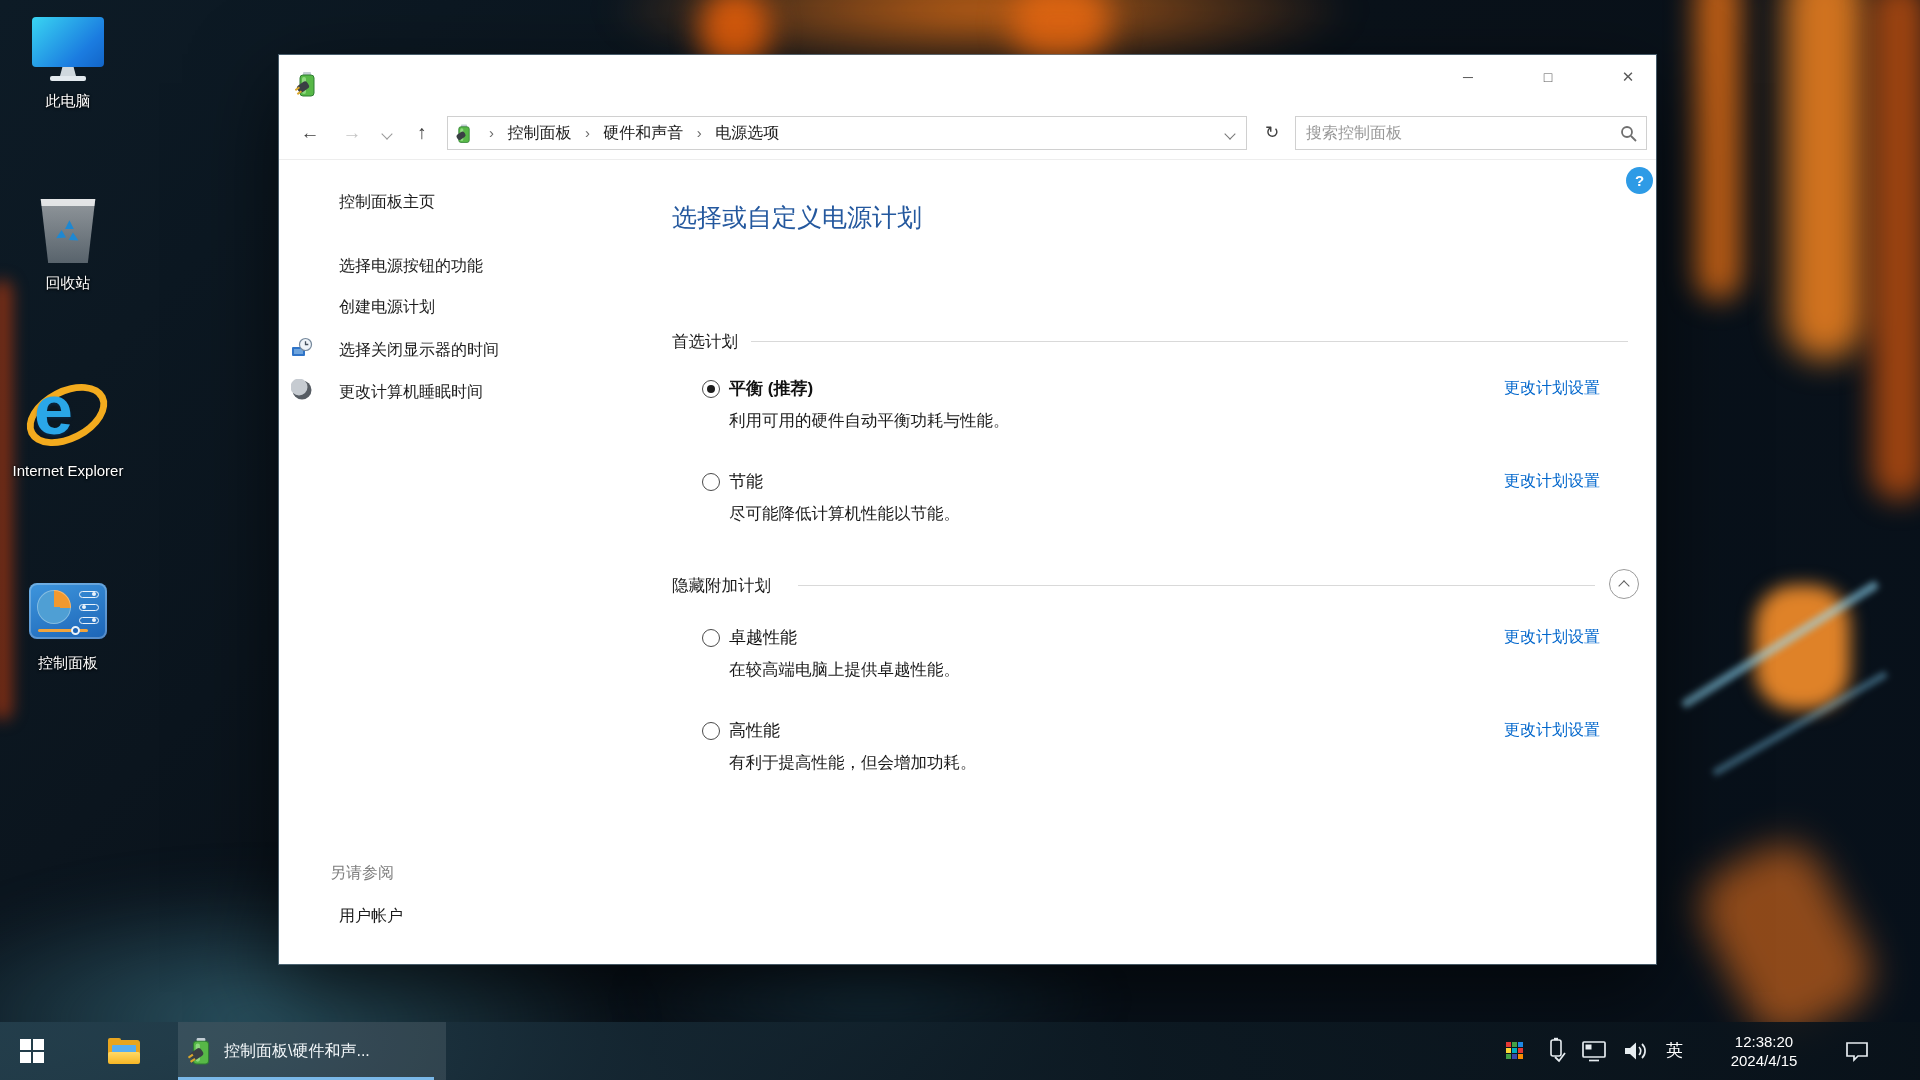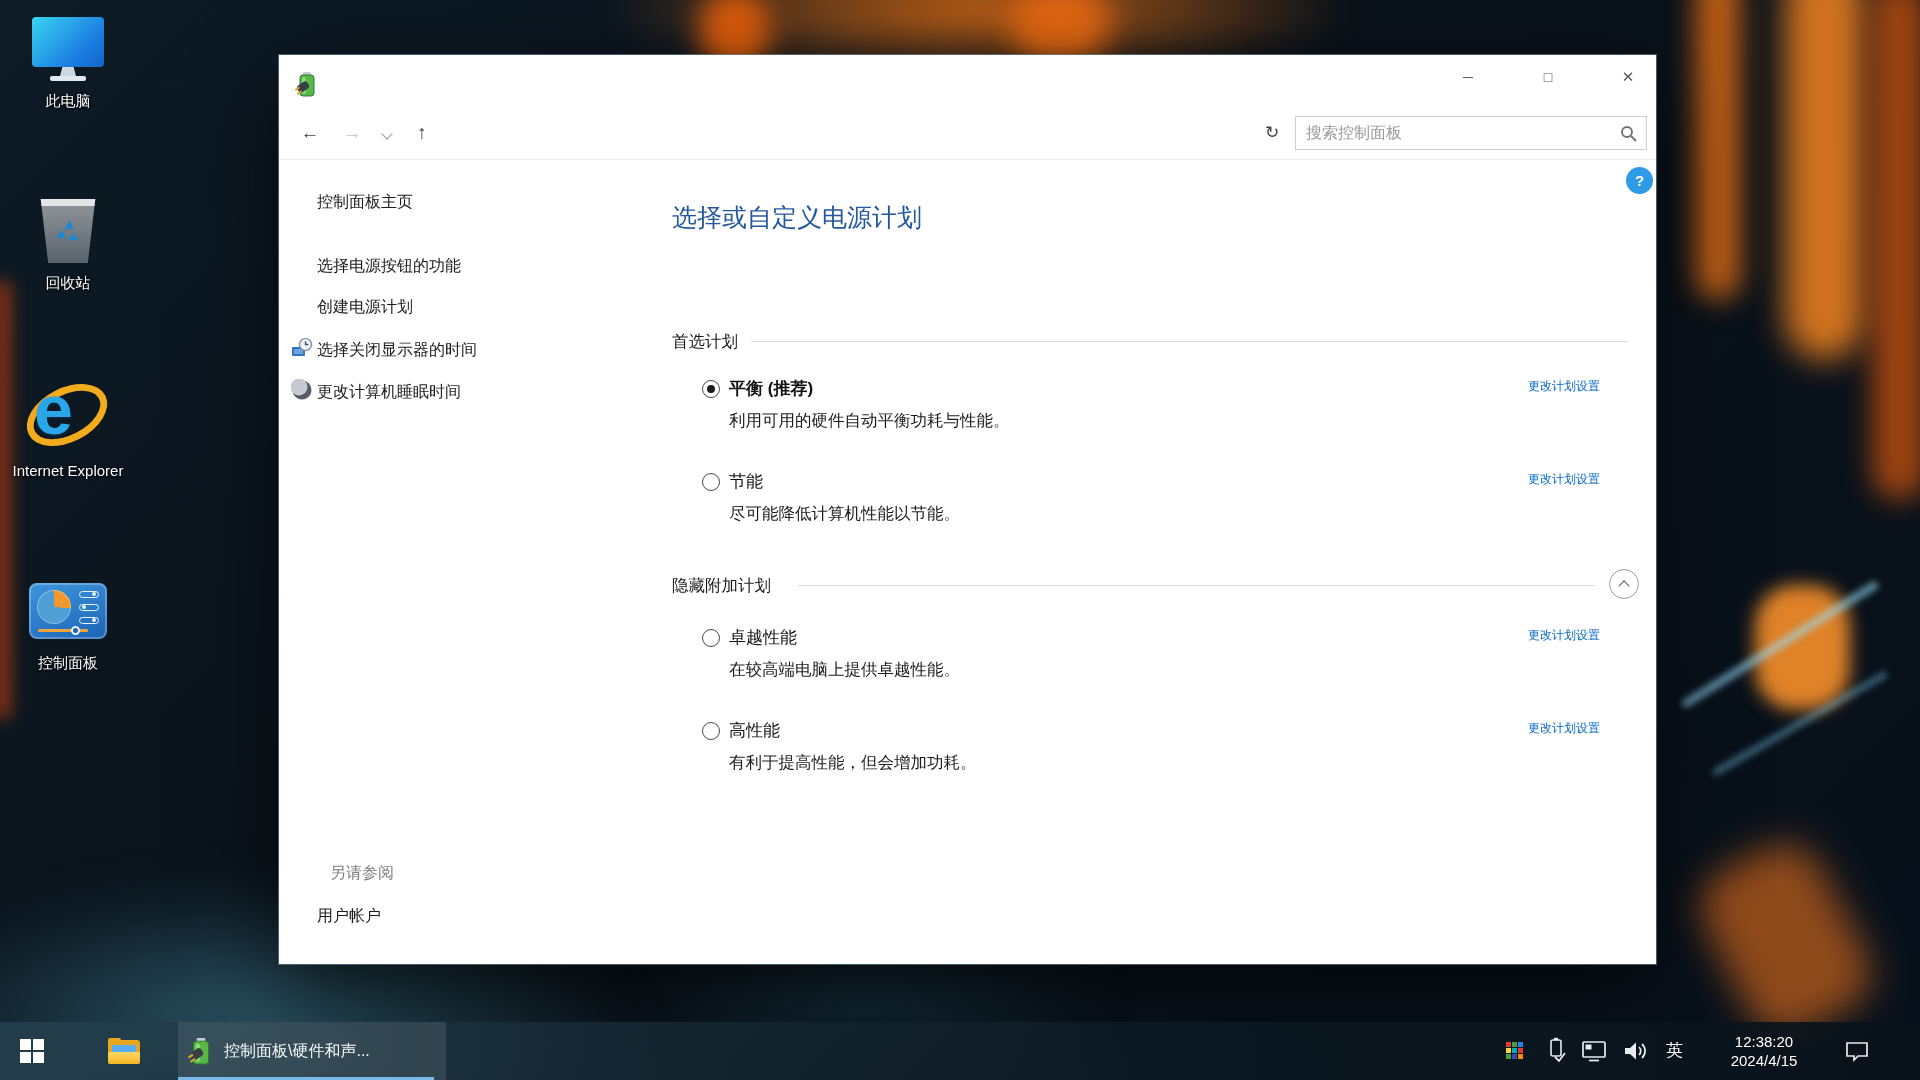--- a/index.html
+++ b/index.html
@@ -78,37 +78,37 @@
   .searchbox { position:absolute; left:1016px; top:3px; width:352px; height:34px; border:1px solid #d0d0d0; background:#fff; }
   .searchbox input { position:absolute; inset:0; border:0; outline:none; padding:0 34px 0 10px;
     font-size:16px; color:#333; font-family:inherit; }
   .searchbox input::placeholder { color:#999; opacity:1; }
   .mag { position:absolute; right:8px; top:8px; }
   .tb-divider { position:absolute; left:0; right:0; top:104px; height:1px; background:#ededed; }
   .helpbtn { position:absolute; left:1347px; top:112px; width:27px; height:27px; border-radius:50%;
     background:#2e9be6; color:#fff; font-size:15px; font-weight:bold; text-align:center; line-height:27px; cursor:pointer; }
 
   
-  .side-item { position:absolute; left:38px; font-size:16px; color:#1b1b1b; line-height:22px; cursor:pointer; white-space:nowrap; }
+  .side-item { position:absolute; left:60px; font-size:16px; color:#1b1b1b; line-height:22px; cursor:pointer; white-space:nowrap; }
   .side-ico { position:absolute; left:12px; width:22px; height:22px; }
   .see-also { position:absolute; left:51px; font-size:16px; color:#7f7f7f; }
 
   
   .h1 { position:absolute; left:393px; top:146px; font-size:25px; font-weight:400; color:#24589e; }
   .intro { position:absolute; left:393px; top:193px; width:948px; font-size:16.5px; line-height:28px; color:#1a1a1a; }
   .intro a { color:#0066cc; text-decoration:underline; cursor:pointer; }
   .sec-h { position:absolute; left:393px; font-size:16.5px; color:#1b1b1b; background:#fff; padding-right:4px; }
   .sec-rule { position:absolute; height:1px; background:#d9d9d9; }
   .plan-row { position:absolute; left:423px; width:898px; }
   .radio { position:absolute; left:0; top:3px; width:18px; height:18px; border:1px solid #4a4a4a; border-radius:50%; background:#fff; cursor:pointer; }
   .radio.sel::after { content:""; position:absolute; left:4px; top:4px; width:8px; height:8px; border-radius:50%; background:#1c1c1c; }
   .plan-name { margin-left:27px; font-size:17px; color:#111; line-height:24px; cursor:default; }
   .bold { font-weight:bold; }
   .plan-desc { position:absolute; left:27px; top:33px; font-size:16.5px; color:#1a1a1a; white-space:nowrap; }
-  .plan-link { position:absolute; right:0; top:1px; font-size:12px; color:#0066cc; cursor:pointer; white-space:nowrap; }
+  .plan-link { position:absolute; right:0; top:1px; font-size:16px; color:#0066cc; cursor:pointer; white-space:nowrap; }
   .collapse-btn { position:absolute; left:1330px; top:514px; width:30px; height:30px; border:1px solid #9b9b9b;
     border-radius:50%; background:#fff; cursor:pointer; }
   .collapse-btn .chev-up { position:absolute; left:10px; top:12px; border-color:#5f5f5f; }
 
   
   #taskbar { position:absolute; left:0; top:1022px; width:1920px; height:58px;
     background:linear-gradient(90deg,rgba(38,66,80,.82) 0%,rgba(24,44,56,.85) 28%,rgba(13,26,35,.88) 60%,rgba(9,18,26,.9) 100%); }
   .start { position:absolute; left:20px; top:17px; width:24px; height:24px; display:grid;
     grid-template-columns:11px 11px; grid-template-rows:11px 11px; gap:2px; cursor:pointer; }
   .start i { background:#fff; }
@@ -216,20 +216,37 @@
     <div class="cap" style="left:1241px;">□</div>
     <div class="cap" style="left:1321px;font-size:15px;">✕</div>
   </div>
 
   <div class="toolbar">
     <div class="navg" style="left:14px;">←</div>
     <div class="navg dis" style="left:56px;">→</div>
     <span class="chev chev-down abs" style="left:104px;top:17px;border-color:#999;"></span>
     <div class="navg" style="left:126px;">↑</div>
 
+    <div class="addr">
+      <svg class="abs" style="left:7px;top:6px;" width="18" height="21" viewBox="0 0 24 26">
+        <rect x="8" y="1" width="8" height="4" rx="1" fill="#c3cdd4"></rect>
+        <rect x="5" y="4" width="14" height="21" rx="3" fill="#57b847" stroke="#2e7d32"></rect>
+        <rect x="7" y="6" width="4" height="17" rx="2" fill="#8fd87f"></rect>
+        <rect x="2" y="12" width="12" height="8" rx="3" fill="#3a3f44" transform="rotate(-35 8 16)"></rect>
+      </svg>
+      <div class="crumbs">
+        <span class="sep">›</span>
+        <span class="crumb">控制面板</span>
+        <span class="sep">›</span>
+        <span class="crumb">硬件和声音</span>
+        <span class="sep">›</span>
+        <span class="crumb">电源选项</span>
+      </div>
+      <span class="chev chev-down addr-chev"></span>
+    </div>
 
     <div class="navg refresh">↻</div>
 
     <div class="searchbox">
       <input type="text" placeholder="搜索控制面板" style="">
       <svg class="mag" width="18" height="18" viewBox="0 0 18 18">
         <circle cx="7" cy="7" r="5" fill="none" stroke="#6f6f6f" stroke-width="1.8"></circle>
         <line x1="11" y1="11" x2="16" y2="16" stroke="#6f6f6f" stroke-width="1.8"></line>
       </svg>
     </div>

